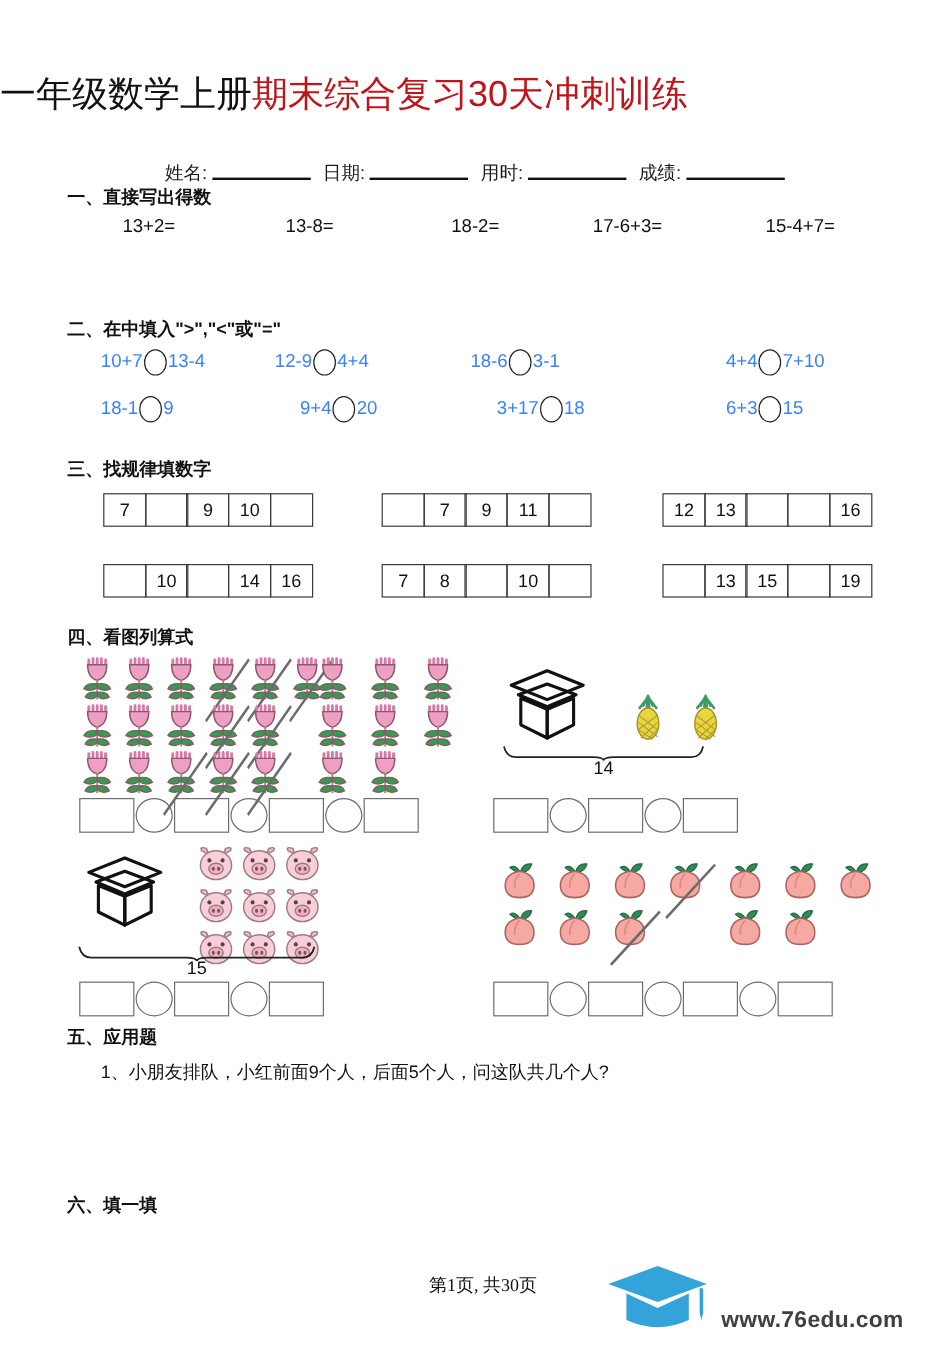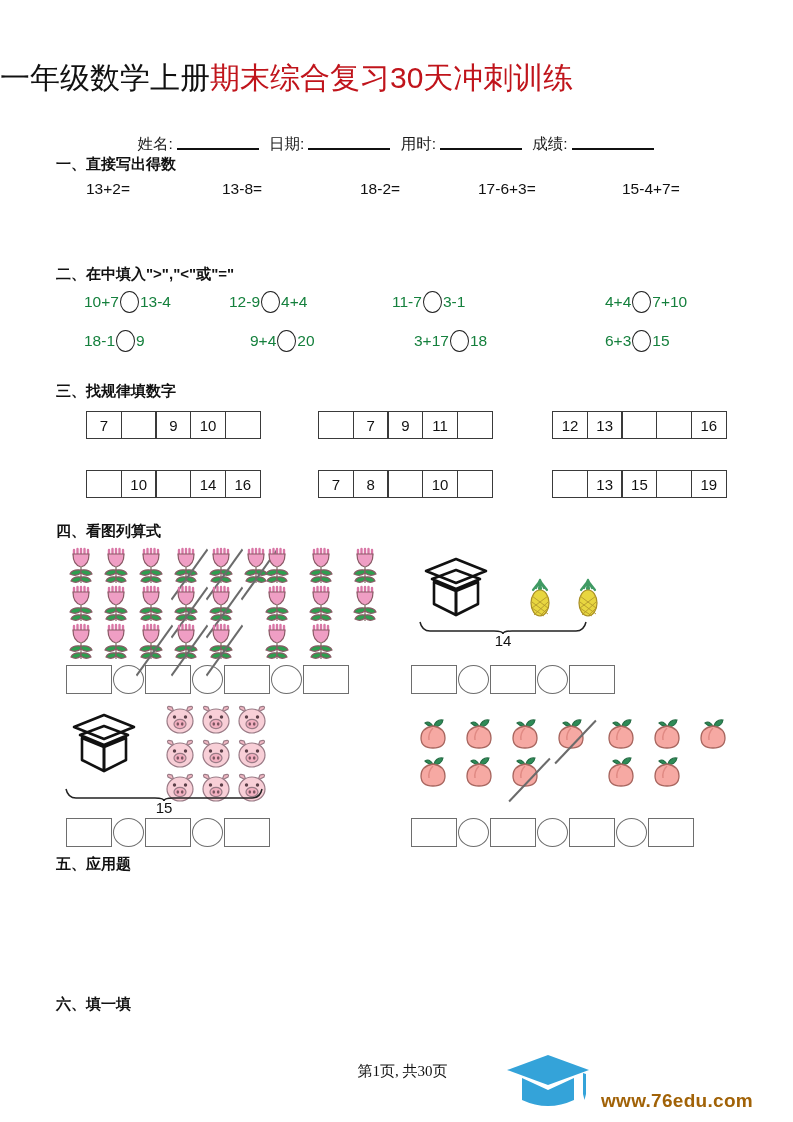--- a/index.html
+++ b/index.html
@@ -37,30 +37,30 @@
   }
 
   
   .sec-h {
     position:absolute; left:56px;
     font-size:15px; font-weight:bold; color:#111;
     white-space:nowrap;
   }
 
   
-  .arow { position:absolute; left:0; width:773px; height:20px; }
+  .arow { position:absolute; left:16px; width:773px; height:20px; }
   .arow span {
     position:absolute; font-size:15.5px; color:#111; white-space:nowrap;
   }
 
   
   .crow { position:absolute; left:0; width:793px; height:26px; }
   .citem {
     position:absolute; display:flex; align-items:center;
-    font-size:15.5px; color:#15803d; white-space:nowrap;
+    font-size:15.5px; color:#3b82f6; white-space:nowrap;
   }
   .circ {
     display:inline-block; width:19px; height:22px;
     border:1.4px solid #222; border-radius:50%;
     margin:0 1px;
   }
 
   
   .ngrid { position:absolute; display:flex; }
   .ngrid .cell {
@@ -116,21 +116,21 @@
   }
   .wm { position:absolute; left:505px; top:1046px; width:288px; height:76px; }
   .wm-cap { position:absolute; left:0; top:4px; }
   .wm-cn {
     position:absolute; left:92px; top:0px;
     font-size:36px; font-weight:bold; color:#f3567f;
     letter-spacing:1px; white-space:nowrap;
   }
   .wm-url {
     position:absolute; left:96px; top:44px;
-    font-size:19px; font-weight:bold; color:#a16207;
+    font-size:19px; font-weight:bold; color:#404040;
     letter-spacing:0.3px; white-space:nowrap;
   }
 </style>
 </head>
 <body>
 
 <div class="page">
 
   <div class="title">
     <span class="blk">一年级数学上册</span><span class="red">期末综合复习30天冲刺训练</span>
@@ -158,21 +158,21 @@
       <span>10+7</span>
         <span class="circ"></span>
         <span>13-4</span>
     </div>
     <div class="citem" style="left:229px">
       <span>12-9</span>
         <span class="circ"></span>
         <span>4+4</span>
     </div>
     <div class="citem" style="left:392px">
-      <span>11-7</span>
+      <span>18-6</span>
         <span class="circ"></span>
         <span>3-1</span>
     </div>
     <div class="citem" style="left:605px">
       <span>4+4</span>
         <span class="circ"></span>
         <span>7+10</span>
     </div>
   </div>
   <div class="crow" style="top:330px">
@@ -855,20 +855,21 @@
     <div class="sq"></div>
     <div class="ci"></div>
     <div class="sq"></div>
     <div class="ci"></div>
     <div class="sq"></div>
     <div class="ci"></div>
     <div class="sq"></div>
   </div>
 
   <div class="sec-h" style="top:855px">五、应用题</div>
+  <div class="wtext" style="left:84px; top:884px">1、小朋友排队，小红前面9个人，后面5个人，问这队共几个人?</div>
 
   <div class="sec-h" style="top:995px">六、填一填</div>
 
   <div class="pagenum">第1页, 共30页</div>
 
   <div class="wm">
     <div class="wm-cap">
       <svg width="86" height="66" viewBox="0 0 86 66">
         <path d="M43 5 L84 20 L43 35 L2 20 Z" fill="#34a3d9"></path>
         <path d="M17 28 L17 50 Q43 62 69 50 L69 28 L43 40 Z" fill="#34a3d9"></path>

